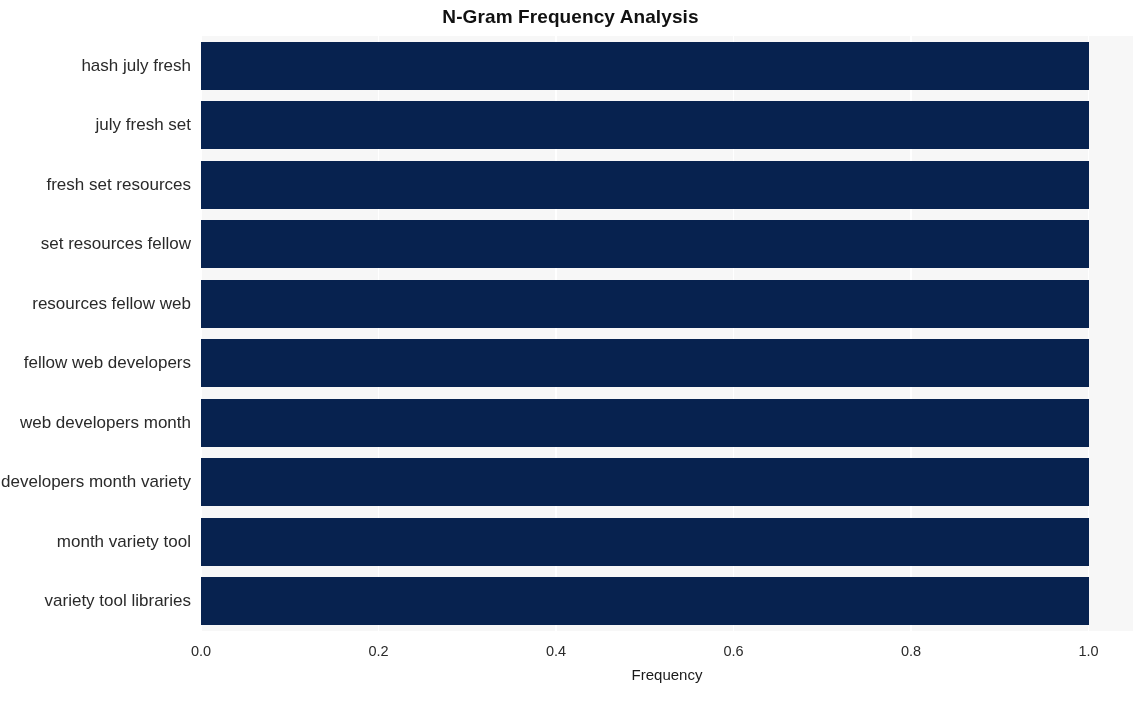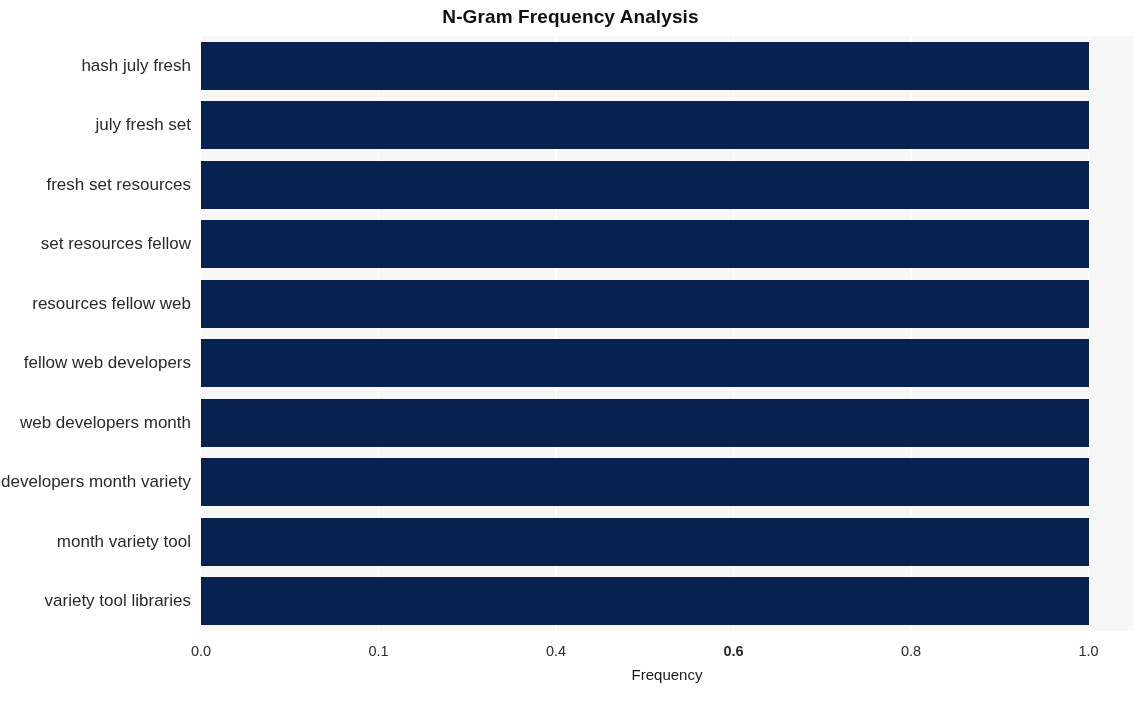--- a/index.html
+++ b/index.html
@@ -164,22 +164,22 @@
       <div class="ytick-label" style="top: 244.25px;">set resources fellow</div>
       <div class="ytick-label" style="top: 303.75px;">resources fellow web</div>
       <div class="ytick-label" style="top: 363.25px;">fellow web developers</div>
       <div class="ytick-label" style="top: 422.75px;">web developers month</div>
       <div class="ytick-label" style="top: 482.25px;">developers month variety</div>
       <div class="ytick-label" style="top: 541.75px; padding-left: 36px;">month variety tool</div>
       <div class="ytick-label" style="top: 601.25px;">variety tool libraries</div>
     </div>
   <div id="xtick-layer">
       <div class="xtick-label" style="left: 201px;">0.0</div>
-      <div class="xtick-label" style="left: 378.524px;">0.1</div>
+      <div class="xtick-label" style="left: 378.524px;">0.2</div>
       <div class="xtick-label" style="left: 556.048px;">0.4</div>
-      <div class="xtick-label" style="left: 733.571px; font-weight: bold;">0.6</div>
+      <div class="xtick-label" style="left: 733.571px;">0.6</div>
       <div class="xtick-label" style="left: 911.095px;">0.8</div>
       <div class="xtick-label" style="left: 1088.62px;">1.0</div>
     </div>
 
   <div id="xaxis-label">Frequency</div>
 
 </div>
 
 </body></html>

